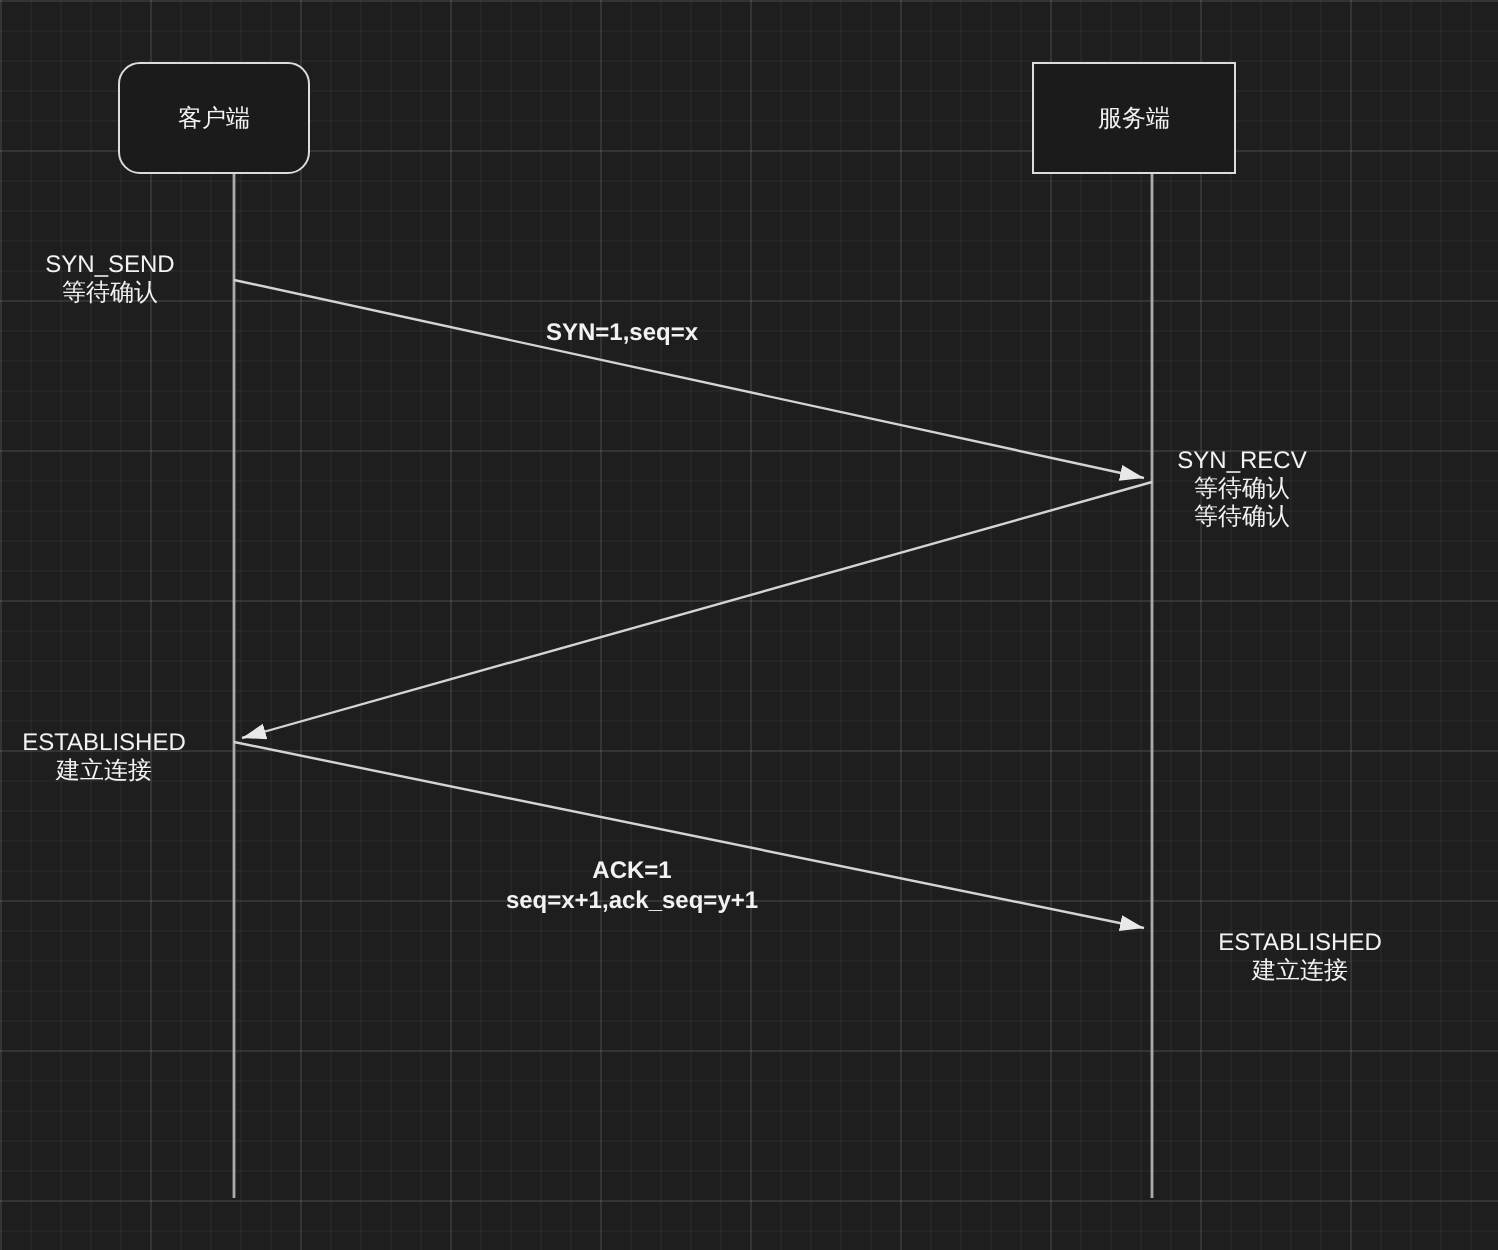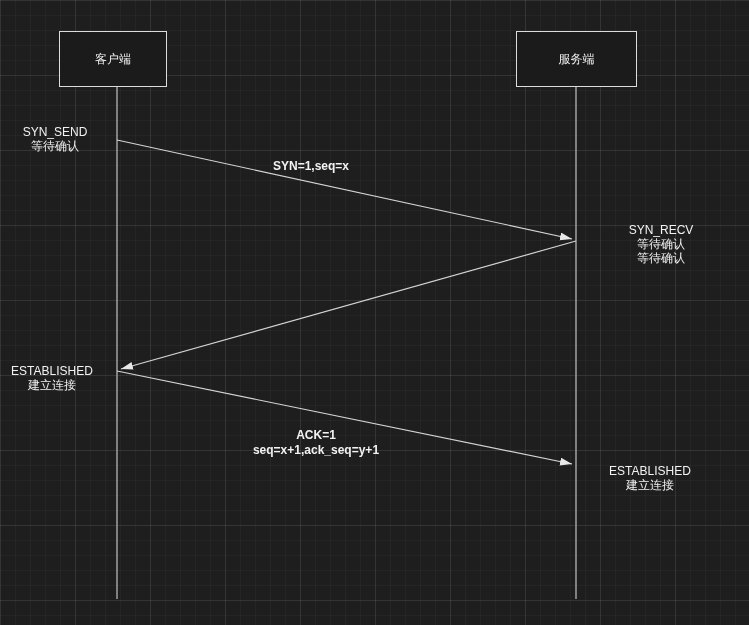--- a/index.html
+++ b/index.html
@@ -14,22 +14,22 @@
     background-size:75px 75px,75px 75px,15px 15px,15px 15px;
     font-family:"Liberation Sans","DejaVu Sans",sans-serif;
     font-size:12px;color:#f2f2f2;
   }
   .svg-layer{position:absolute;left:0;top:0;}
   .actor-box{
     position:absolute;top:31px;height:56px;box-sizing:border-box;
     border:1px solid #dcdcdc;background:#1b1b1b;
     display:flex;align-items:center;justify-content:center;
   }
-  .actor-client{left:59px;width:108px;}
-  .actor-server{left:516px;width:121px;}
+  .actor-client{left:59px;width:96px;border-radius:11px;}
+  .actor-server{left:516px;width:102px;}
   .edge-label{
     position:absolute;text-align:center;line-height:15px;
     white-space:nowrap;transform:translateX(-50%);
   }
   .edge-label span{display:block;font-weight:bold;}
   .state{position:absolute;text-align:center;line-height:14px;}
   .state span{display:block;}
 </style>
 </head>
 <body>
@@ -67,21 +67,21 @@
   <div class="edge-label" style="left:316px;top:428px;">
     <span>ACK=1</span>
     <span>seq=x+1,ack_seq=y+1</span>
   </div>
 
   <div class="state" style="left:6px;top:125px;width:98px;">
     <span>SYN_SEND</span>
     <span>等待确认</span>
   </div>
 
-  <div class="state" style="left:616px;top:223px;width:90px;">
+  <div class="state" style="left:576px;top:223px;width:90px;">
     <span>SYN_RECV</span>
     <span>等待确认</span>
     <span>等待确认</span>
   </div>
 
   <div class="state" style="left:3px;top:364px;width:98px;">
     <span>ESTABLISHED</span>
     <span>建立连接</span>
   </div>
 

